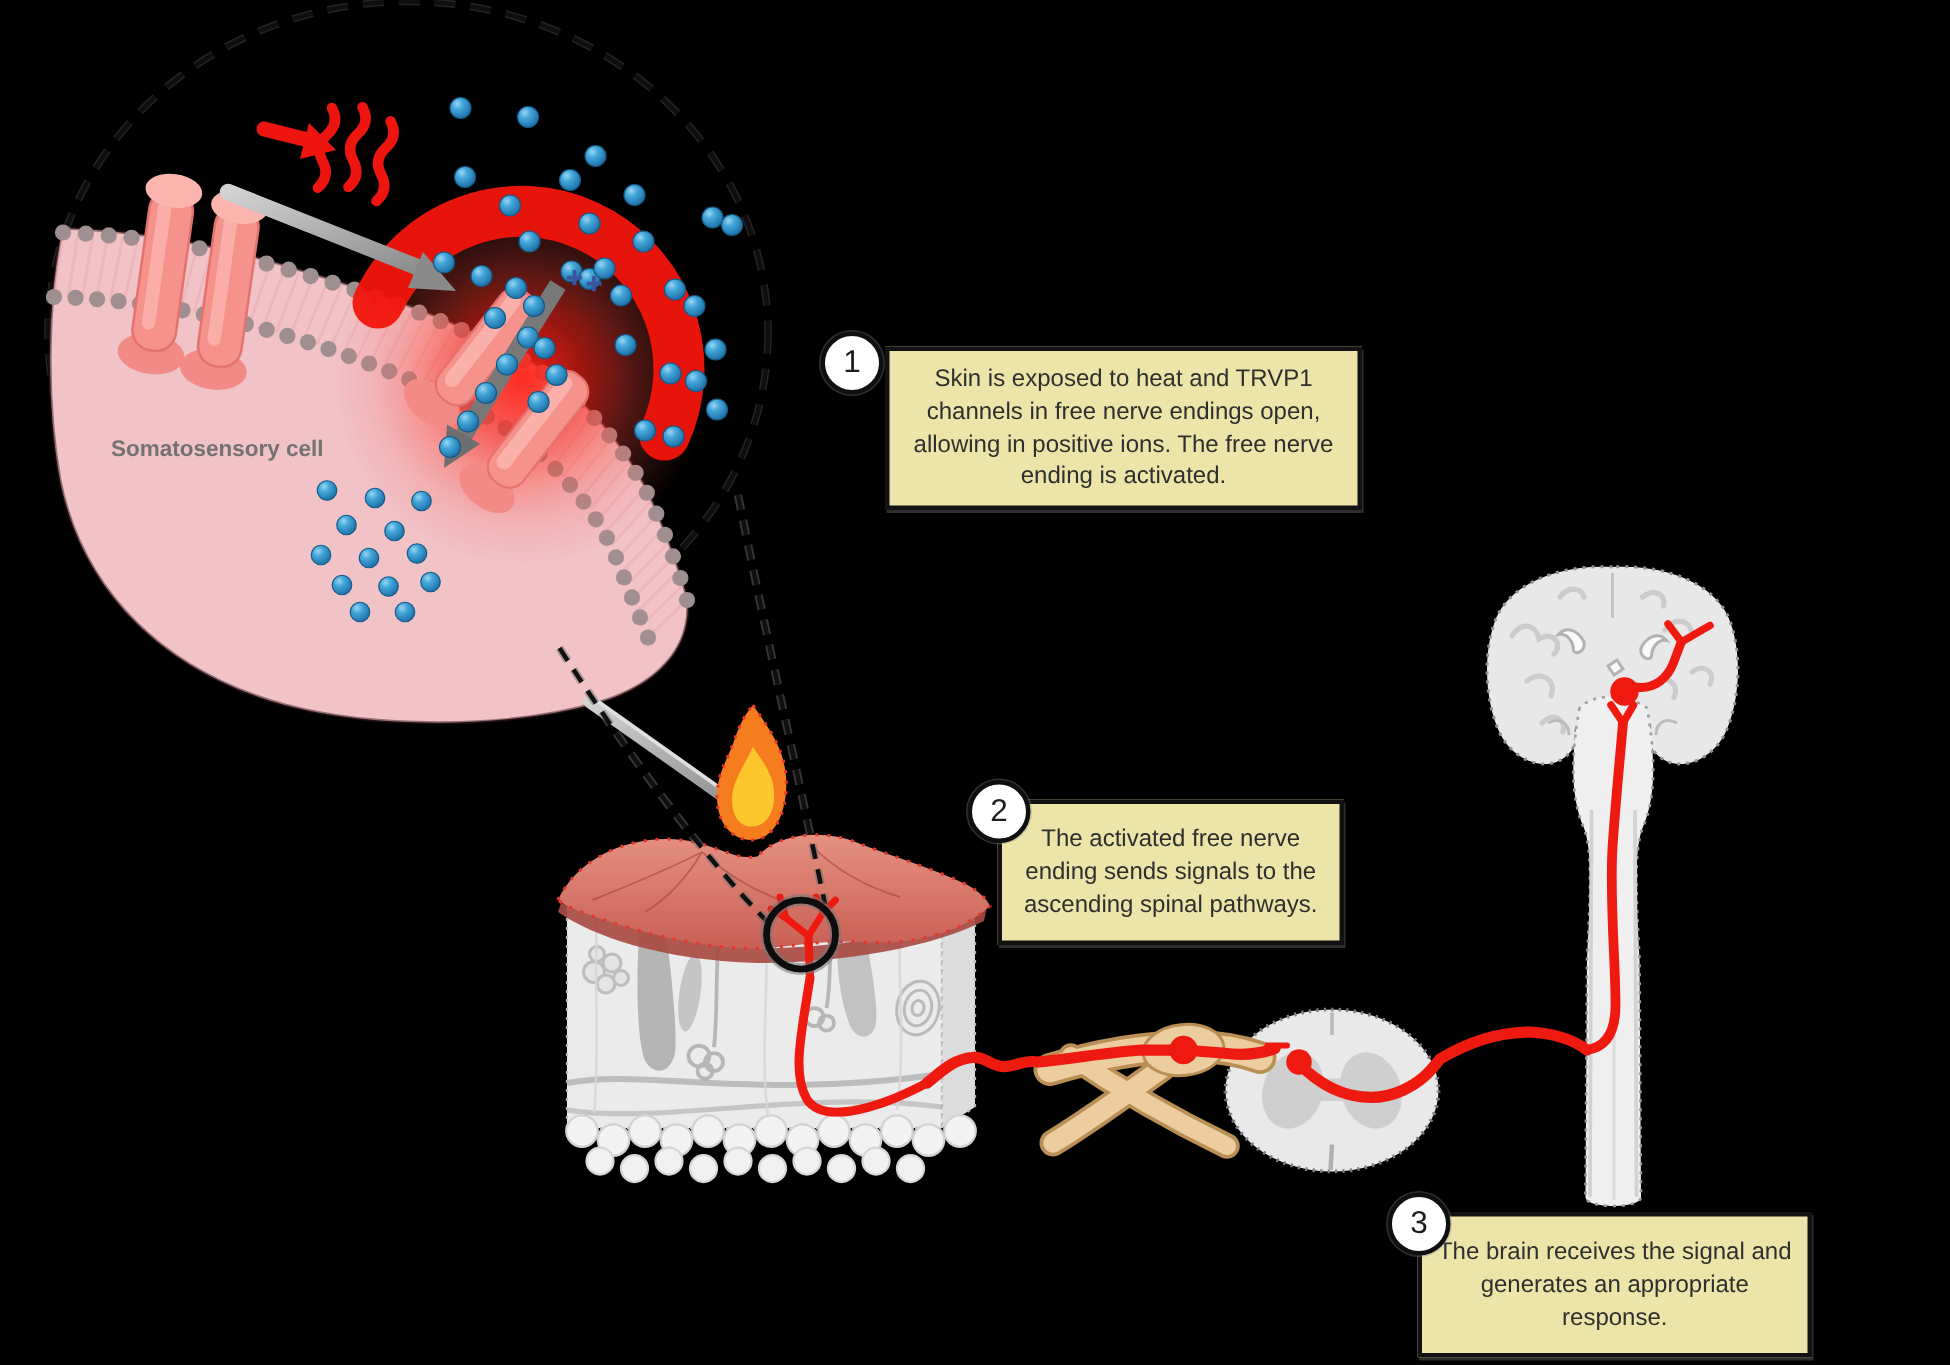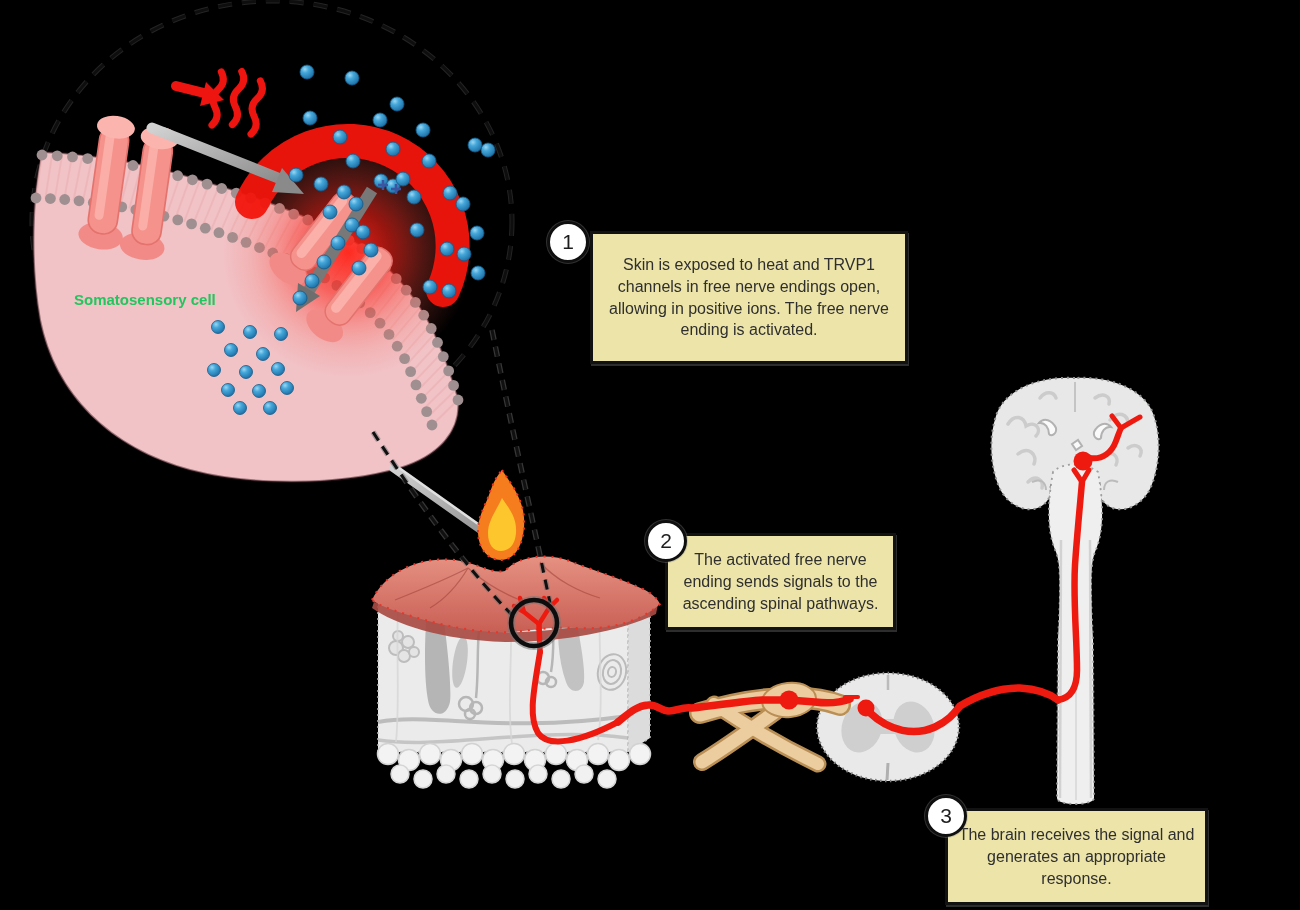--- a/index.html
+++ b/index.html
@@ -6,21 +6,21 @@
   #stage{position:relative;width:1300px;height:910px;background:#000;overflow:hidden;
          font-family:"Liberation Sans",sans-serif;}
   #art{position:absolute;left:0;top:0;}
   .callout{position:absolute;box-sizing:border-box;background:#ece4a8;border:3px solid #121212;
            color:#2f2f2f;text-align:center;font-size:16px;line-height:1.36;
            box-shadow:1px 2px 0 rgba(150,150,150,.30);}
   .numchip{position:absolute;box-sizing:border-box;width:42px;height:42px;border-radius:50%;
            background:#fff;border:3px solid #0f0f0f;color:#1d1d1d;font-size:21px;font-weight:400;
            display:flex;align-items:center;justify-content:center;z-index:5;
            box-shadow:0 0 0 1px rgba(140,140,140,.35);}
-  #cell-label{position:absolute;left:74px;top:291px;width:150px;color:#22c55e;
+  #cell-label{position:absolute;left:74px;top:291px;width:150px;color:#737373;
               font-weight:bold;font-size:15px;line-height:1.25;}
 </style>
 </head>
 <body>
 
 <div id="stage">
 <svg id="art" width="1300" height="910" viewBox="0 0 1300 910">
   <defs>
     <radialGradient id="glowG" cx="50%" cy="50%" r="50%">
       <stop offset="0%" stop-color="#ff2318" stop-opacity="0.95"></stop>
@@ -465,21 +465,21 @@
     <circle cx="534" cy="623" r="23" stroke="#777777" stroke-opacity="0.55" stroke-width="8"></circle>
     <circle cx="534" cy="623" r="23" stroke="#0d0d0d" stroke-width="4.5"></circle>
   </g>
 </svg>
 
 <div id="cell-label">Somatosensory cell</div>
 
 <div class="numchip" style="left:547px;top:221px;">
   <span>1</span>
 </div>
-<div class="callout" style="left:590px;top:231px;width:318px;padding:20px 10px;">
+<div class="callout" style="left:590px;top:231px;width:318px;padding:8px 10px;">
   <span>Skin is exposed to heat and TRVP1 channels in free nerve endings open, allowing in positive ions. The free nerve ending is activated.</span>
 </div>
 
 <div class="numchip" style="left:645px;top:520px;">
   <span>2</span>
 </div>
 <div class="callout" style="left:665px;top:533px;width:231px;padding:13px 10px;">
   <span>The activated free nerve ending sends signals to the ascending spinal pathways.</span>
 </div>
 

